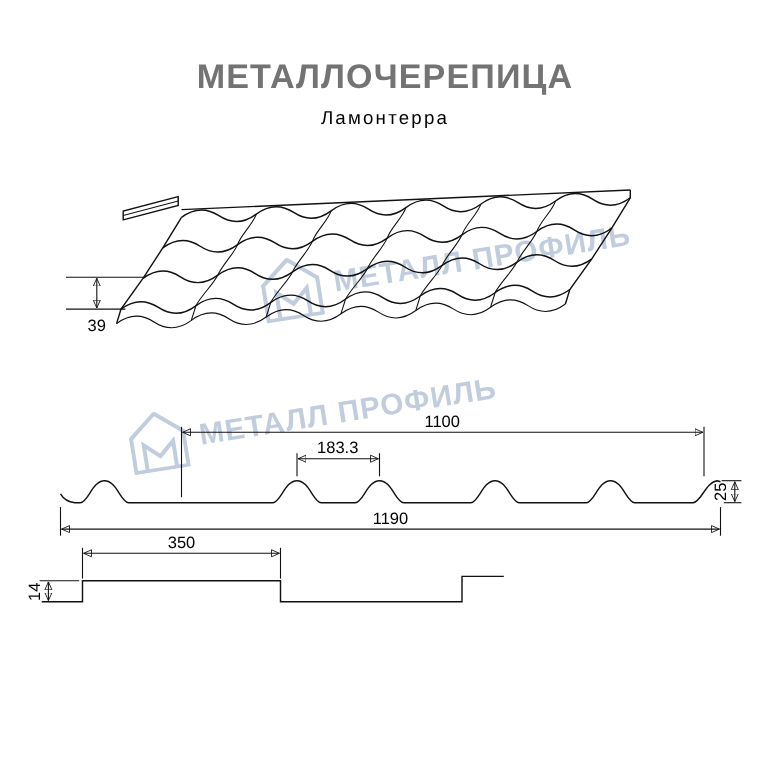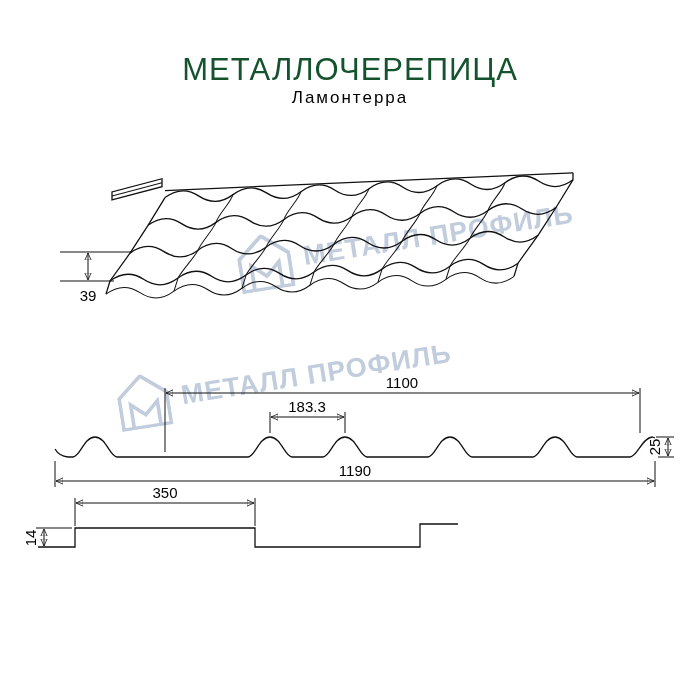--- a/index.html
+++ b/index.html
@@ -1,20 +1,20 @@
 <!DOCTYPE html>
 <html><head>
 <meta charset="utf-8">
 <style>
   html,body{margin:0;padding:0;background:#ffffff;}
   .page{position:relative;width:700px;height:700px;background:#ffffff;overflow:hidden;
         font-family:"Liberation Sans",sans-serif;}
   .header{position:absolute;top:52px;left:0;width:100%;text-align:center;}
-  .title{font-size:31px;font-weight:normal;color:#14532d;letter-spacing:1px;}
-  .subtitle{font-size:17px;color:#000;letter-spacing:2px;}
+  .title{font-size:31px;font-weight:bold;color:#737373;letter-spacing:1px;}
+  .subtitle{font-size:17px;color:#000;letter-spacing:2px;margin-top:10px;}
   .wm{position:absolute;display:flex;align-items:center;gap:12px;color:#b7c4d8;opacity:.85;
       font-weight:bold;font-size:27px;letter-spacing:1px;white-space:nowrap;}
   .wm svg{display:block;}
   .wm1{left:236px;top:212px;transform:rotate(-9deg);}
   .wm2{left:116px;top:352px;transform:rotate(-9deg);}
   svg.draw{position:absolute;left:0;top:0;}
   svg.draw path, svg.draw line, svg.draw polyline{fill:none;stroke:#111;}
   .thick{stroke-width:1.3px;}
   .thin{stroke-width:1px;}
   .dim{stroke-width:1px;}

